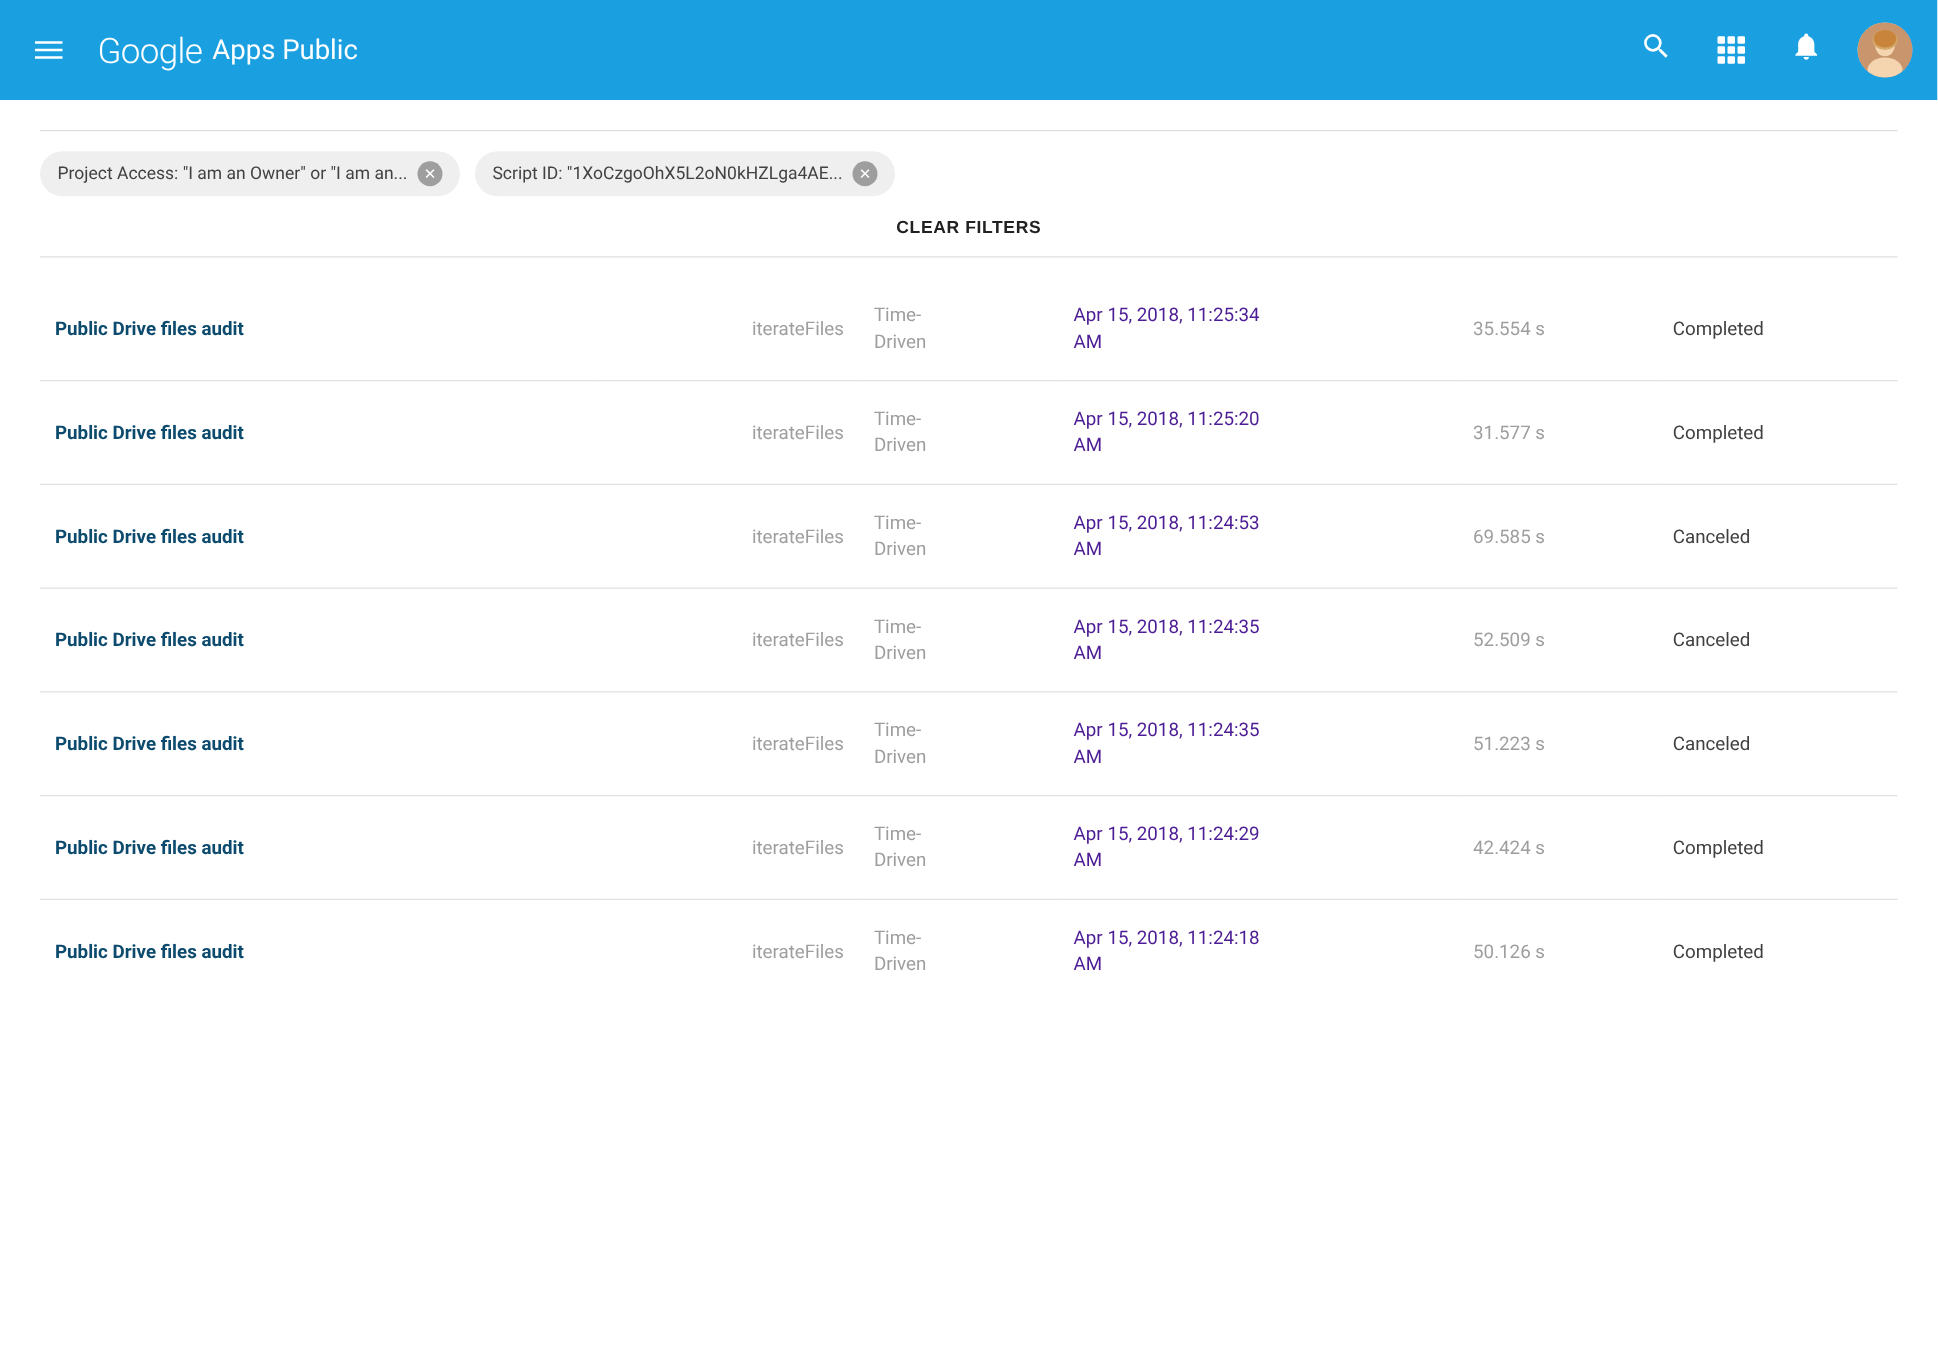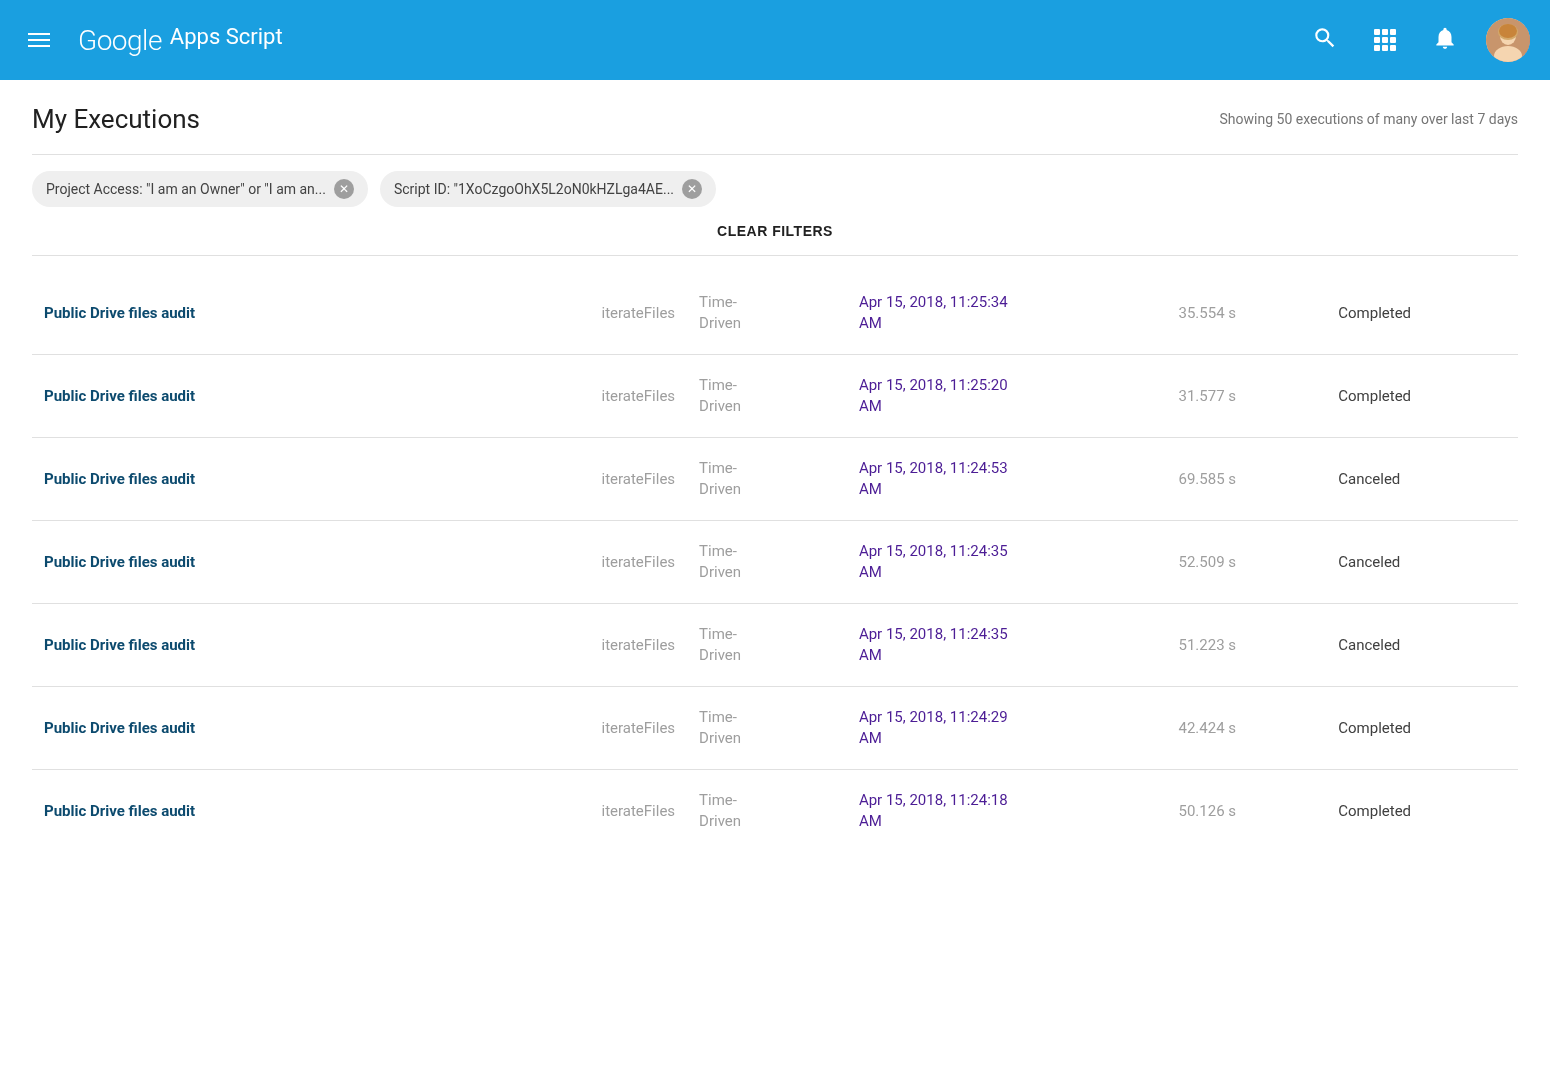--- a/index.html
+++ b/index.html
@@ -24,20 +24,21 @@
       padding: 8px;
     }
     .header-menu-icon span {
       display: block;
       width: 22px;
       height: 2px;
       background: #fff;
     }
     .header-logo {
       display: flex;
+      align-items: center;
       gap: 4px;
       flex: 1;
     }
     .logo-google {
       font-size: 28px;
       font-weight: 300;
       color: #fff;
       letter-spacing: -0.5px;
     }
     .logo-apps-script {
@@ -229,21 +230,21 @@
 <body>
 
 <header class="header">
   <div class="header-menu-icon">
     <span></span>
     <span></span>
     <span></span>
   </div>
   <div class="header-logo">
     <span class="logo-google">Google</span>
-    <span class="logo-apps-script">Apps Script</span>
+    <span class="logo-apps-script">Apps Public</span>
   </div>
   <div class="header-icons">
     <div class="header-icon">
       <svg class="search-svg" viewBox="0 0 24 24" fill="white" xmlns="http://www.w3.org/2000/svg">
         <path d="M15.5 14h-.79l-.28-.27A6.471 6.471 0 0 0 16 9.5 6.5 6.5 0 1 0 9.5 16c1.61 0 3.09-.59 4.23-1.57l.27.28v.79l5 4.99L20.49 19l-4.99-5zm-6 0C7.01 14 5 11.99 5 9.5S7.01 5 9.5 5 14 7.01 14 9.5 11.99 14 9.5 14z"></path>
       </svg>
     </div>
     <div class="header-icon">
       <div class="grid-icon">
         <div class="grid-dot"></div>
@@ -271,24 +272,20 @@
           <ellipse cx="22" cy="14" rx="10" ry="8" fill="#d4a96a"></ellipse>
           <ellipse cx="22" cy="13" rx="9" ry="7" fill="#c8843a"></ellipse>
         </svg>
       </div>
     </div>
   </div>
 </header>
 
 <main class="main">
 
-  <div class="page-title-row">
-    <h1 class="page-title">My Executions</h1>
-    <span class="showing-text">Showing 50 executions of many over last 7 days</span>
-  </div>
 
   <div class="divider"></div>
 
   <div class="filter-row">
     <div class="filter-chip">
       <span>Project Access: "I am an Owner" or "I am an...</span>
       <div class="chip-close">✕</div>
     </div>
     <div class="filter-chip">
       <span>Script ID: "1XoCzgoOhX5L2oN0kHZLga4AE...</span>

